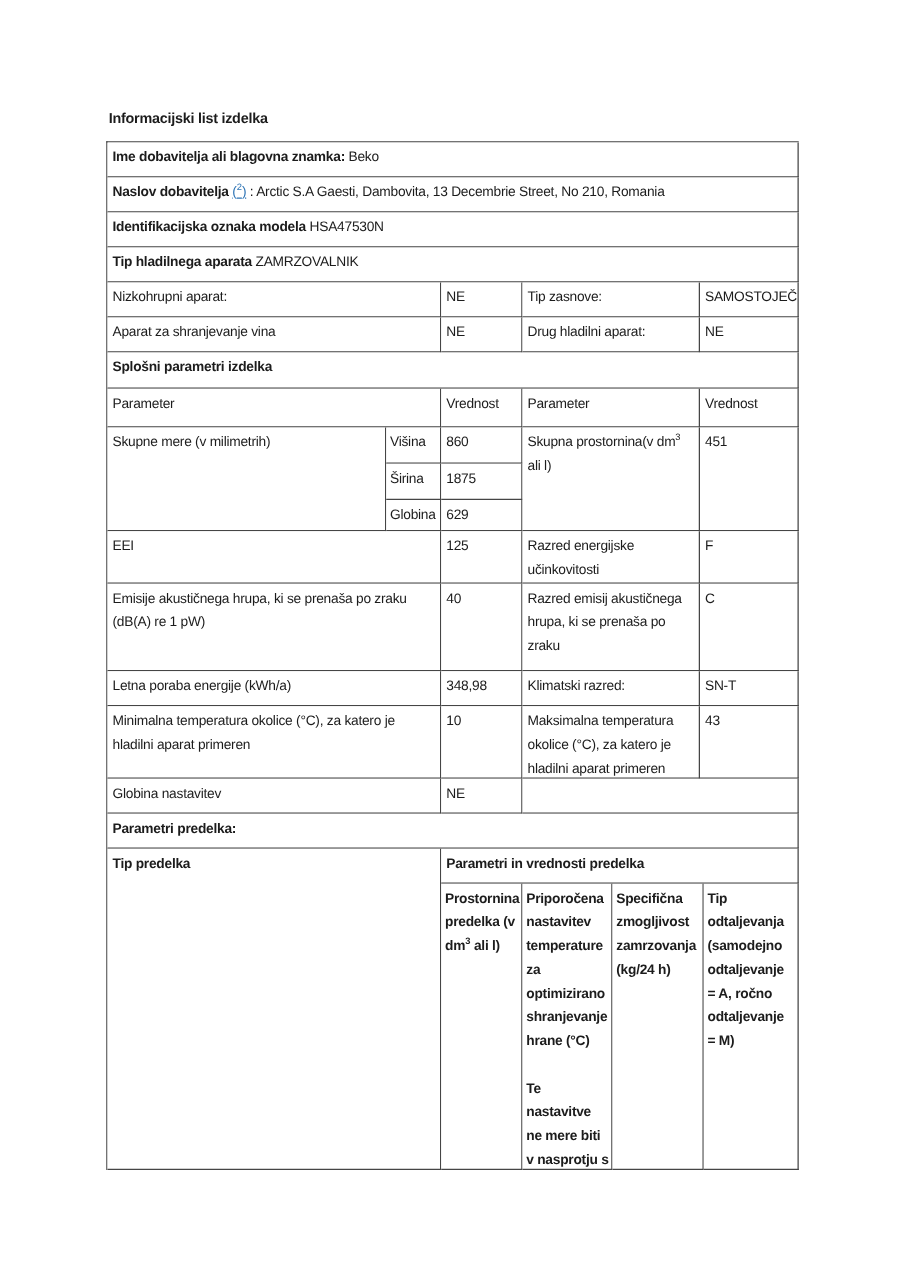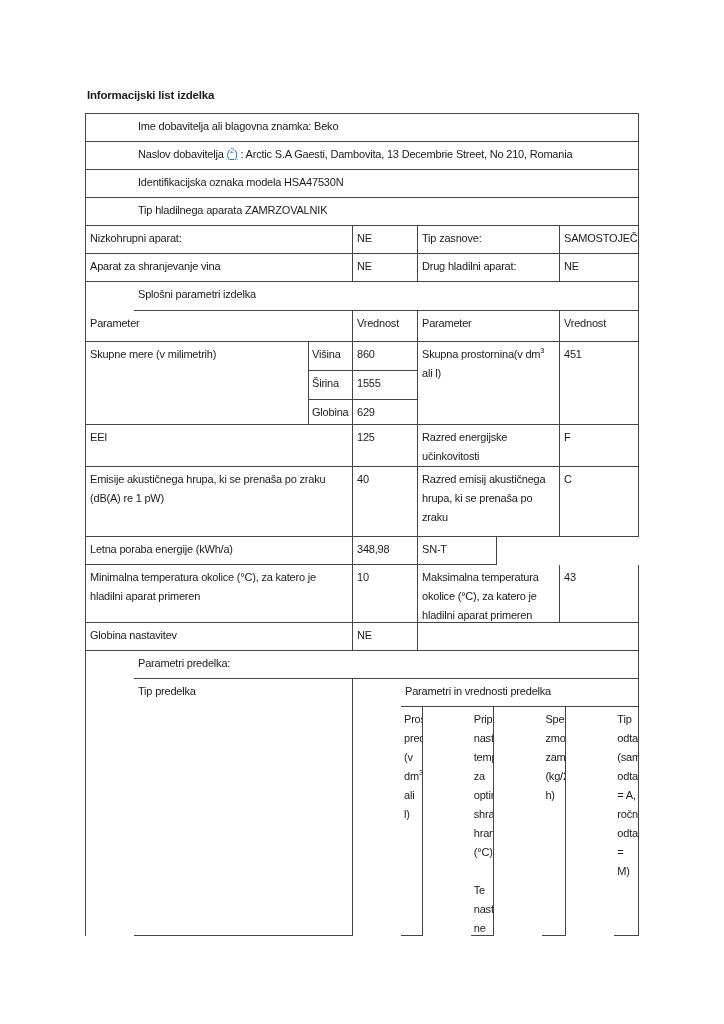--- a/index.html
+++ b/index.html
@@ -29,21 +29,21 @@
   .row{display:flex;align-items:stretch;}
   .col{display:flex;flex-direction:column;}
   .c{
     box-sizing:border-box;
     border-right:1px solid #454545;
     border-bottom:1px solid #454545;
     padding:3px 4px 2px 4px;
     overflow:hidden;
     background:#ffffff;
   }
-  .bold{font-weight:normal;margin-left:48px;}
+  .bold{font-weight:bold;}
   .nowrap{white-space:nowrap;}
   .c1pad{padding-right:14px;}
   .c3pad{padding-right:2px;}
   sup{
     font-size:7.5px;
     line-height:0;
     vertical-align:super;
     letter-spacing:0;
   }
   .link{
@@ -114,21 +114,21 @@
 
     <div class="row" style="height:83px">
       <div class="c" style="width:223px">Skupne mere (v milimetrih)</div>
       <div class="col" style="width:109px">
         <div class="row" style="height:29px">
           <div class="c" style="width:44px;padding-left:3px;padding-right:1px">Višina</div>
           <div class="c" style="width:65px">860</div>
         </div>
         <div class="row" style="height:29px">
           <div class="c" style="width:44px;padding-left:3px;padding-right:1px">Širina</div>
-          <div class="c" style="width:65px">1555</div>
+          <div class="c" style="width:65px">1875</div>
         </div>
         <div class="row" style="height:25px">
           <div class="c" style="width:44px;padding-left:3px;padding-right:17px">Globina</div>
           <div class="c" style="width:65px">629</div>
         </div>
       </div>
       <div class="c c3pad" style="width:142px">
         <span>Skupna prostornina(v dm</span><sup>3</sup><span> ali l)</span>
       </div>
       <div class="c" style="width:79px">451</div>
@@ -144,20 +144,21 @@
     <div class="row" style="height:70px">
       <div class="c c1pad" style="width:267px">Emisije akustičnega hrupa, ki se prenaša po zraku (dB(A) re 1 pW)</div>
       <div class="c" style="width:65px">40</div>
       <div class="c c3pad" style="width:142px">Razred emisij akustičnega hrupa, ki se prenaša po zraku</div>
       <div class="c" style="width:79px">C</div>
     </div>
 
     <div class="row" style="height:28px">
       <div class="c c1pad" style="width:267px">Letna poraba energije (kWh/a)</div>
       <div class="c" style="width:65px">348,98</div>
+      <div class="c c3pad" style="width:142px">Klimatski razred:</div>
       <div class="c" style="width:79px">SN-T</div>
     </div>
 
     <div class="row" style="height:58px">
       <div class="c c1pad" style="width:267px">Minimalna temperatura okolice (°C), za katero je hladilni aparat primeren</div>
       <div class="c" style="width:65px">10</div>
       <div class="c c3pad" style="width:142px">Maksimalna temperatura okolice (°C), za katero je hladilni aparat primeren</div>
       <div class="c" style="width:79px">43</div>
     </div>
 

